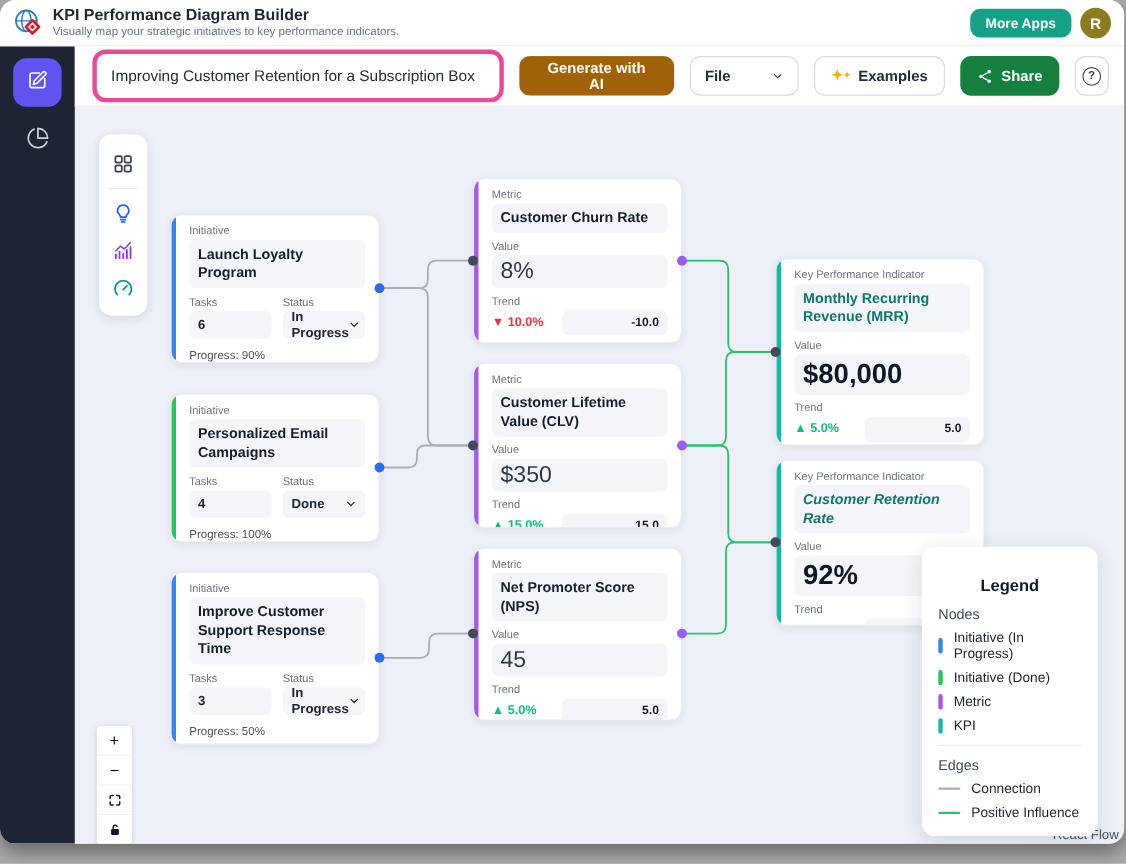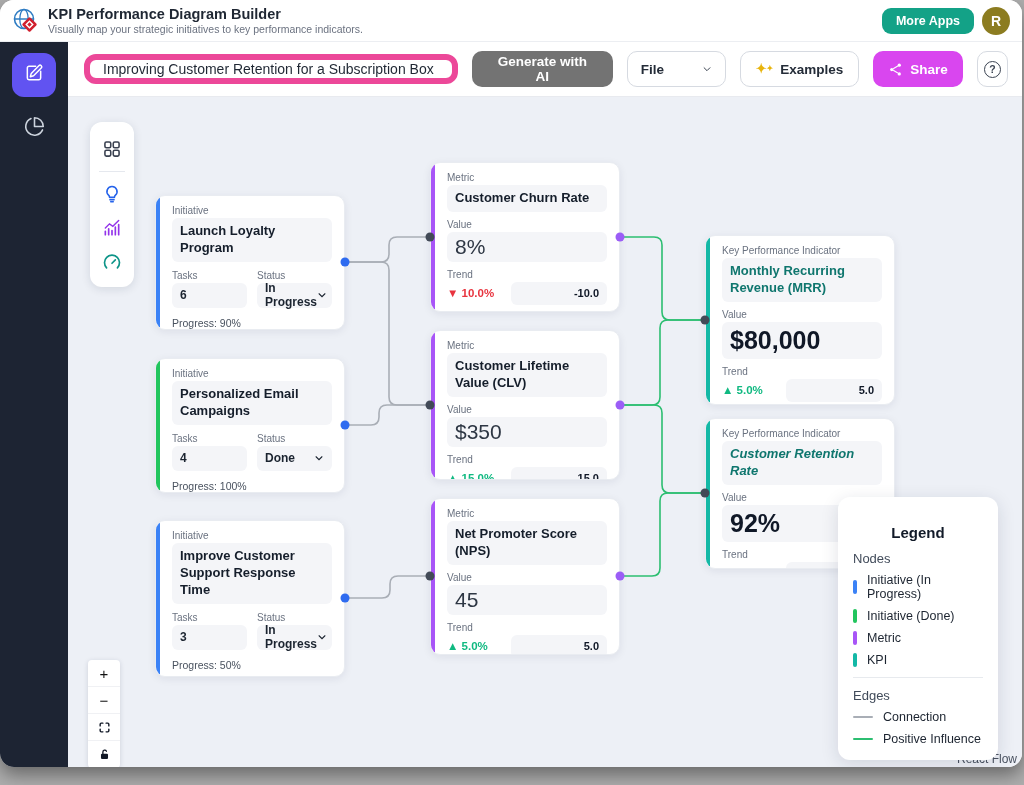--- a/index.html
+++ b/index.html
@@ -16,26 +16,26 @@
   .avatar { width:28px; height:28px; border-radius:50%; background:#8c7c20; color:#fff; font-weight:bold; font-size:14px; display:flex; align-items:center; justify-content:center; }
 
   
   .side { position:absolute; top:42px; left:0; bottom:0; width:68px; background:#1d2433; z-index:20; }
   .side-btn { width:44px; height:44px; border-radius:12px; display:flex; align-items:center; justify-content:center; margin:11px auto 0; cursor:pointer; }
   .side-btn.active { background:#6153f1; }
   .side-btn.plain { height:34px; margin-top:14px; }
 
   
   .topbar { position:absolute; top:42px; left:68px; right:0; height:55px; background:#fff; border-bottom:1px solid #e8eaef; display:flex; align-items:center; padding:0 14px 0 16px; gap:14px; z-index:25; }
-  .prompt { width:384px; height:30px; border:6px solid #ec4899; border-radius:12px; padding:0 13px; font-size:14px; color:#1f2733; font-family:inherit; outline:none; }
+  .prompt { width:384px; height:48px; border:4px solid #ec4899; border-radius:12px; padding:0 13px; font-size:14px; color:#1f2733; font-family:inherit; outline:none; }
   .btn { height:36px; border-radius:10px; font-size:13.5px; font-weight:bold; display:flex; align-items:center; justify-content:center; gap:7px; cursor:pointer; border:1px solid transparent; font-family:inherit; }
-  .btn-ai { background:#737373; color:#fff; padding:0 18px; }
+  .btn-ai { background:#a16207; color:#fff; padding:0 18px; }
   .btn-file { background:#fff; border-color:#d6dae1; color:#242c38; width:101px; justify-content:space-between; padding:14px 13px; }
   .btn-ex { background:#fff; border-color:#d6dae1; color:#242c38; padding:0 15px; }
-  .btn-share { background:#d946ef; color:#fff; padding:0 15px; border:none; }
+  .btn-share { background:#15803d; color:#fff; padding:0 15px; border:none; }
   .btn-help { width:32px; background:#fff; border-color:#d6dae1; }
   .q-ring { width:17px; height:17px; border:1.5px solid #3b4452; border-radius:50%; font-size:10.5px; font-weight:bold; color:#3b4452; display:flex; align-items:center; justify-content:center; }
   .sparkle { color:#e8b40c; font-size:13px; line-height:0; }
   .sparkle small { font-size:8px; vertical-align:top; }
 
   
   .canvas { position:absolute; top:97px; left:68px; right:0; bottom:0; background:#edf0f6; overflow:hidden; }
   .edges { position:absolute; left:0; top:0; width:956px; height:668px; pointer-events:none; }
 
   

